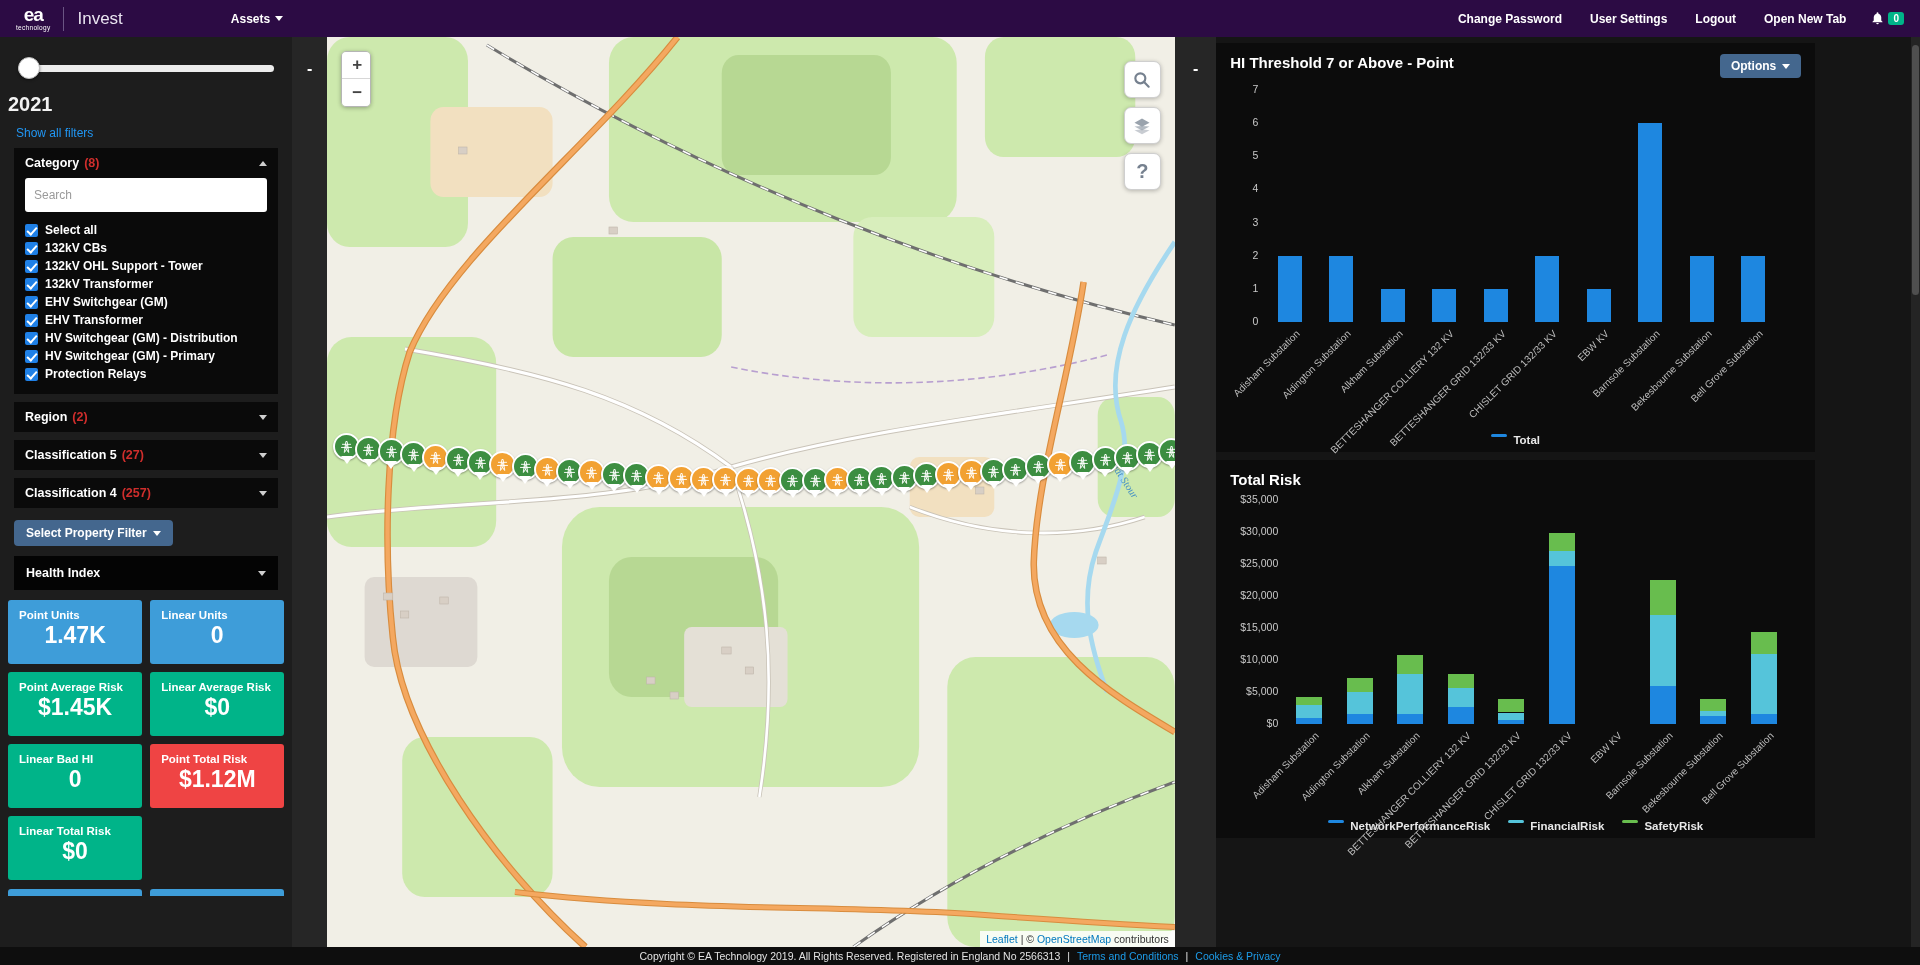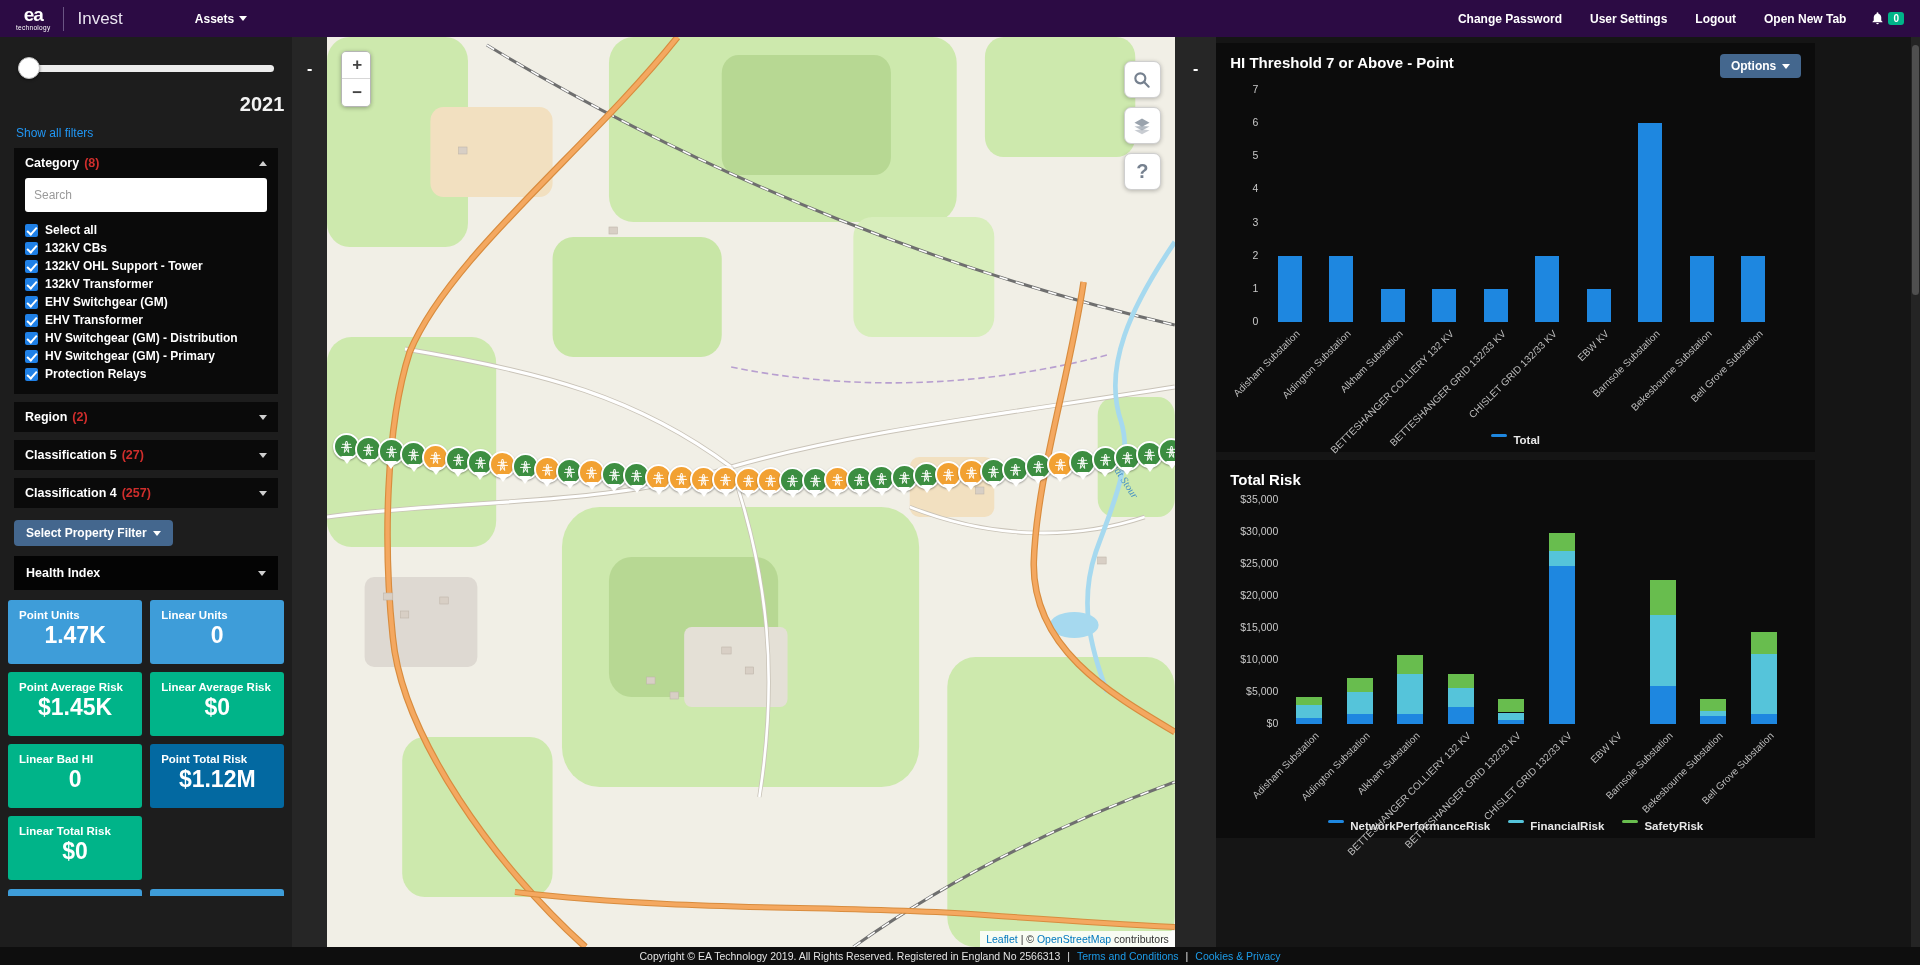--- a/index.html
+++ b/index.html
@@ -7,36 +7,36 @@
     font-family:"Liberation Sans","DejaVu Sans",sans-serif; }
   .app { width:1920px; height:965px; display:flex; flex-direction:column; }
 
   
   .navbar { height:37px; background:#2c0b44; display:flex; align-items:center; padding:0 16px; flex:0 0 37px; }
   .logo { display:flex; flex-direction:column; align-items:center; line-height:1; }
   .logo-ea { color:#fff; font-weight:bold; font-size:19px; letter-spacing:-1px; }
   .logo-tech { color:#fff; font-size:6.5px; margin-top:1px; letter-spacing:.3px; }
   .nav-divider { width:1px; height:24px; background:#6a5583; margin:0 13px; }
   .app-title { color:#e9e4f0; font-size:17px; font-weight:400; }
-  .assets-menu { margin-left:72px; color:#fff; font-size:12px; font-weight:bold; display:flex; align-items:center; gap:5px; cursor:pointer; }
+  .assets-menu { margin-left:108px; color:#fff; font-size:12px; font-weight:bold; display:flex; align-items:center; gap:5px; cursor:pointer; }
   .nav-spacer { flex:1; }
   .nav-links { display:flex; align-items:center; gap:28px; }
   .nav-link { color:#fff; font-size:12px; font-weight:bold; text-decoration:none; cursor:pointer; }
   .bell-wrap { display:flex; align-items:center; margin-left:24px; gap:3px; }
   .badge { background:#00b489; color:#fff; font-size:10px; font-weight:bold; border-radius:3px; padding:1px 5px; }
 
   
   .main { flex:1; display:flex; min-height:0; }
 
   
   .sidebar { width:310px; background:#1d1d1d; padding:8px; overflow:hidden; }
   .slider-wrap { margin:12px 10px 0; position:relative; height:22px; }
   .slider-track { position:absolute; top:8px; left:0; right:0; height:7px; background:#ececec; border-radius:4px; }
   .slider-handle { position:absolute; top:0; left:0; width:22px; height:22px; background:#fff; border:1px solid #bdbdbd; border-radius:50%; box-shadow:0 1px 3px rgba(0,0,0,.4); cursor:pointer; }
-  .year { text-align:right; color:#f2f2f2; font-size:20px; font-weight:bold; margin-top:14px; }
+  .year { text-align:left; color:#f2f2f2; font-size:20px; font-weight:bold; margin-top:14px; }
   .show-filters { color:#2196f3; font-size:12px; margin:10px 8px 8px; display:inline-block; cursor:pointer; }
   .acc { background:#0a0a0a; margin:0 6px 8px; }
   .acc-head { display:flex; align-items:center; padding:8px 11px; cursor:pointer; }
   .acc-label { color:#fff; font-size:12.5px; font-weight:bold; }
   .acc-count { color:#cf2e2c; font-size:12.5px; font-weight:bold; margin-left:5px; }
   .acc-head .sp { flex:1; }
   .caret-up { width:0; height:0; border-left:4px solid transparent; border-right:4px solid transparent; border-bottom:5px solid #cfcfcf; }
   .caret-down { width:0; height:0; border-left:4px solid transparent; border-right:4px solid transparent; border-top:5px solid #cfcfcf; }
   .caret-down.w { border-top-color:#fff; }
   .acc-body { padding:0 11px 11px; }
@@ -47,21 +47,21 @@
   .chk { width:13px; height:13px; background:#1f80e6; border-radius:2px; position:relative; flex:0 0 13px; }
   .chk::after { content:""; position:absolute; left:4px; top:1px; width:4px; height:8px; border-right:2px solid #fff; border-bottom:2px solid #fff; transform:rotate(42deg); }
   .chk-label { color:#fff; font-size:12px; font-weight:bold; margin-left:7px; white-space:nowrap; }
   .prop-btn { margin:4px 6px 10px; background:#44678e; border:none; color:#fff; font-size:12px; font-weight:bold; font-family:inherit; padding:6px 12px; border-radius:4px; display:inline-flex; align-items:center; gap:6px; cursor:pointer; }
   .health { background:#040404; margin:0 6px 10px; height:34px; display:flex; align-items:center; padding:0 12px; cursor:pointer; }
   .health-label { color:#fff; font-size:12.5px; font-weight:bold; }
   .stats { display:grid; grid-template-columns:1fr 1fr; gap:8px; margin:0 0 0 0; }
   .stat-card { height:64px; border-radius:3px; padding:9px 11px 0; cursor:default; }
   .stat-card.blue { background:#3e9dd9; }
   .stat-card.green { background:#00b489; }
-  .stat-card.orange { background:#0369a1; }
+  .stat-card.orange { background:#ef4444; }
   .stat-label { color:#fff; font-size:11.5px; font-weight:bold; }
   .stat-value { color:#fff; font-size:23px; font-weight:bold; text-align:center; margin-top:1px; }
   .stat-stub { height:7px; border-radius:3px 3px 0 0; background:#3e9dd9; margin-top:1px; }
 
   
   .gap { width:37px; background:#262626; display:flex; justify-content:center; }
   .gap.right { width:44px; }
   .collapse-btn { background:none; border:none; color:#fff; font-size:16px; font-weight:bold; margin-top:22px; height:20px; cursor:pointer; font-family:inherit; }
 
   

